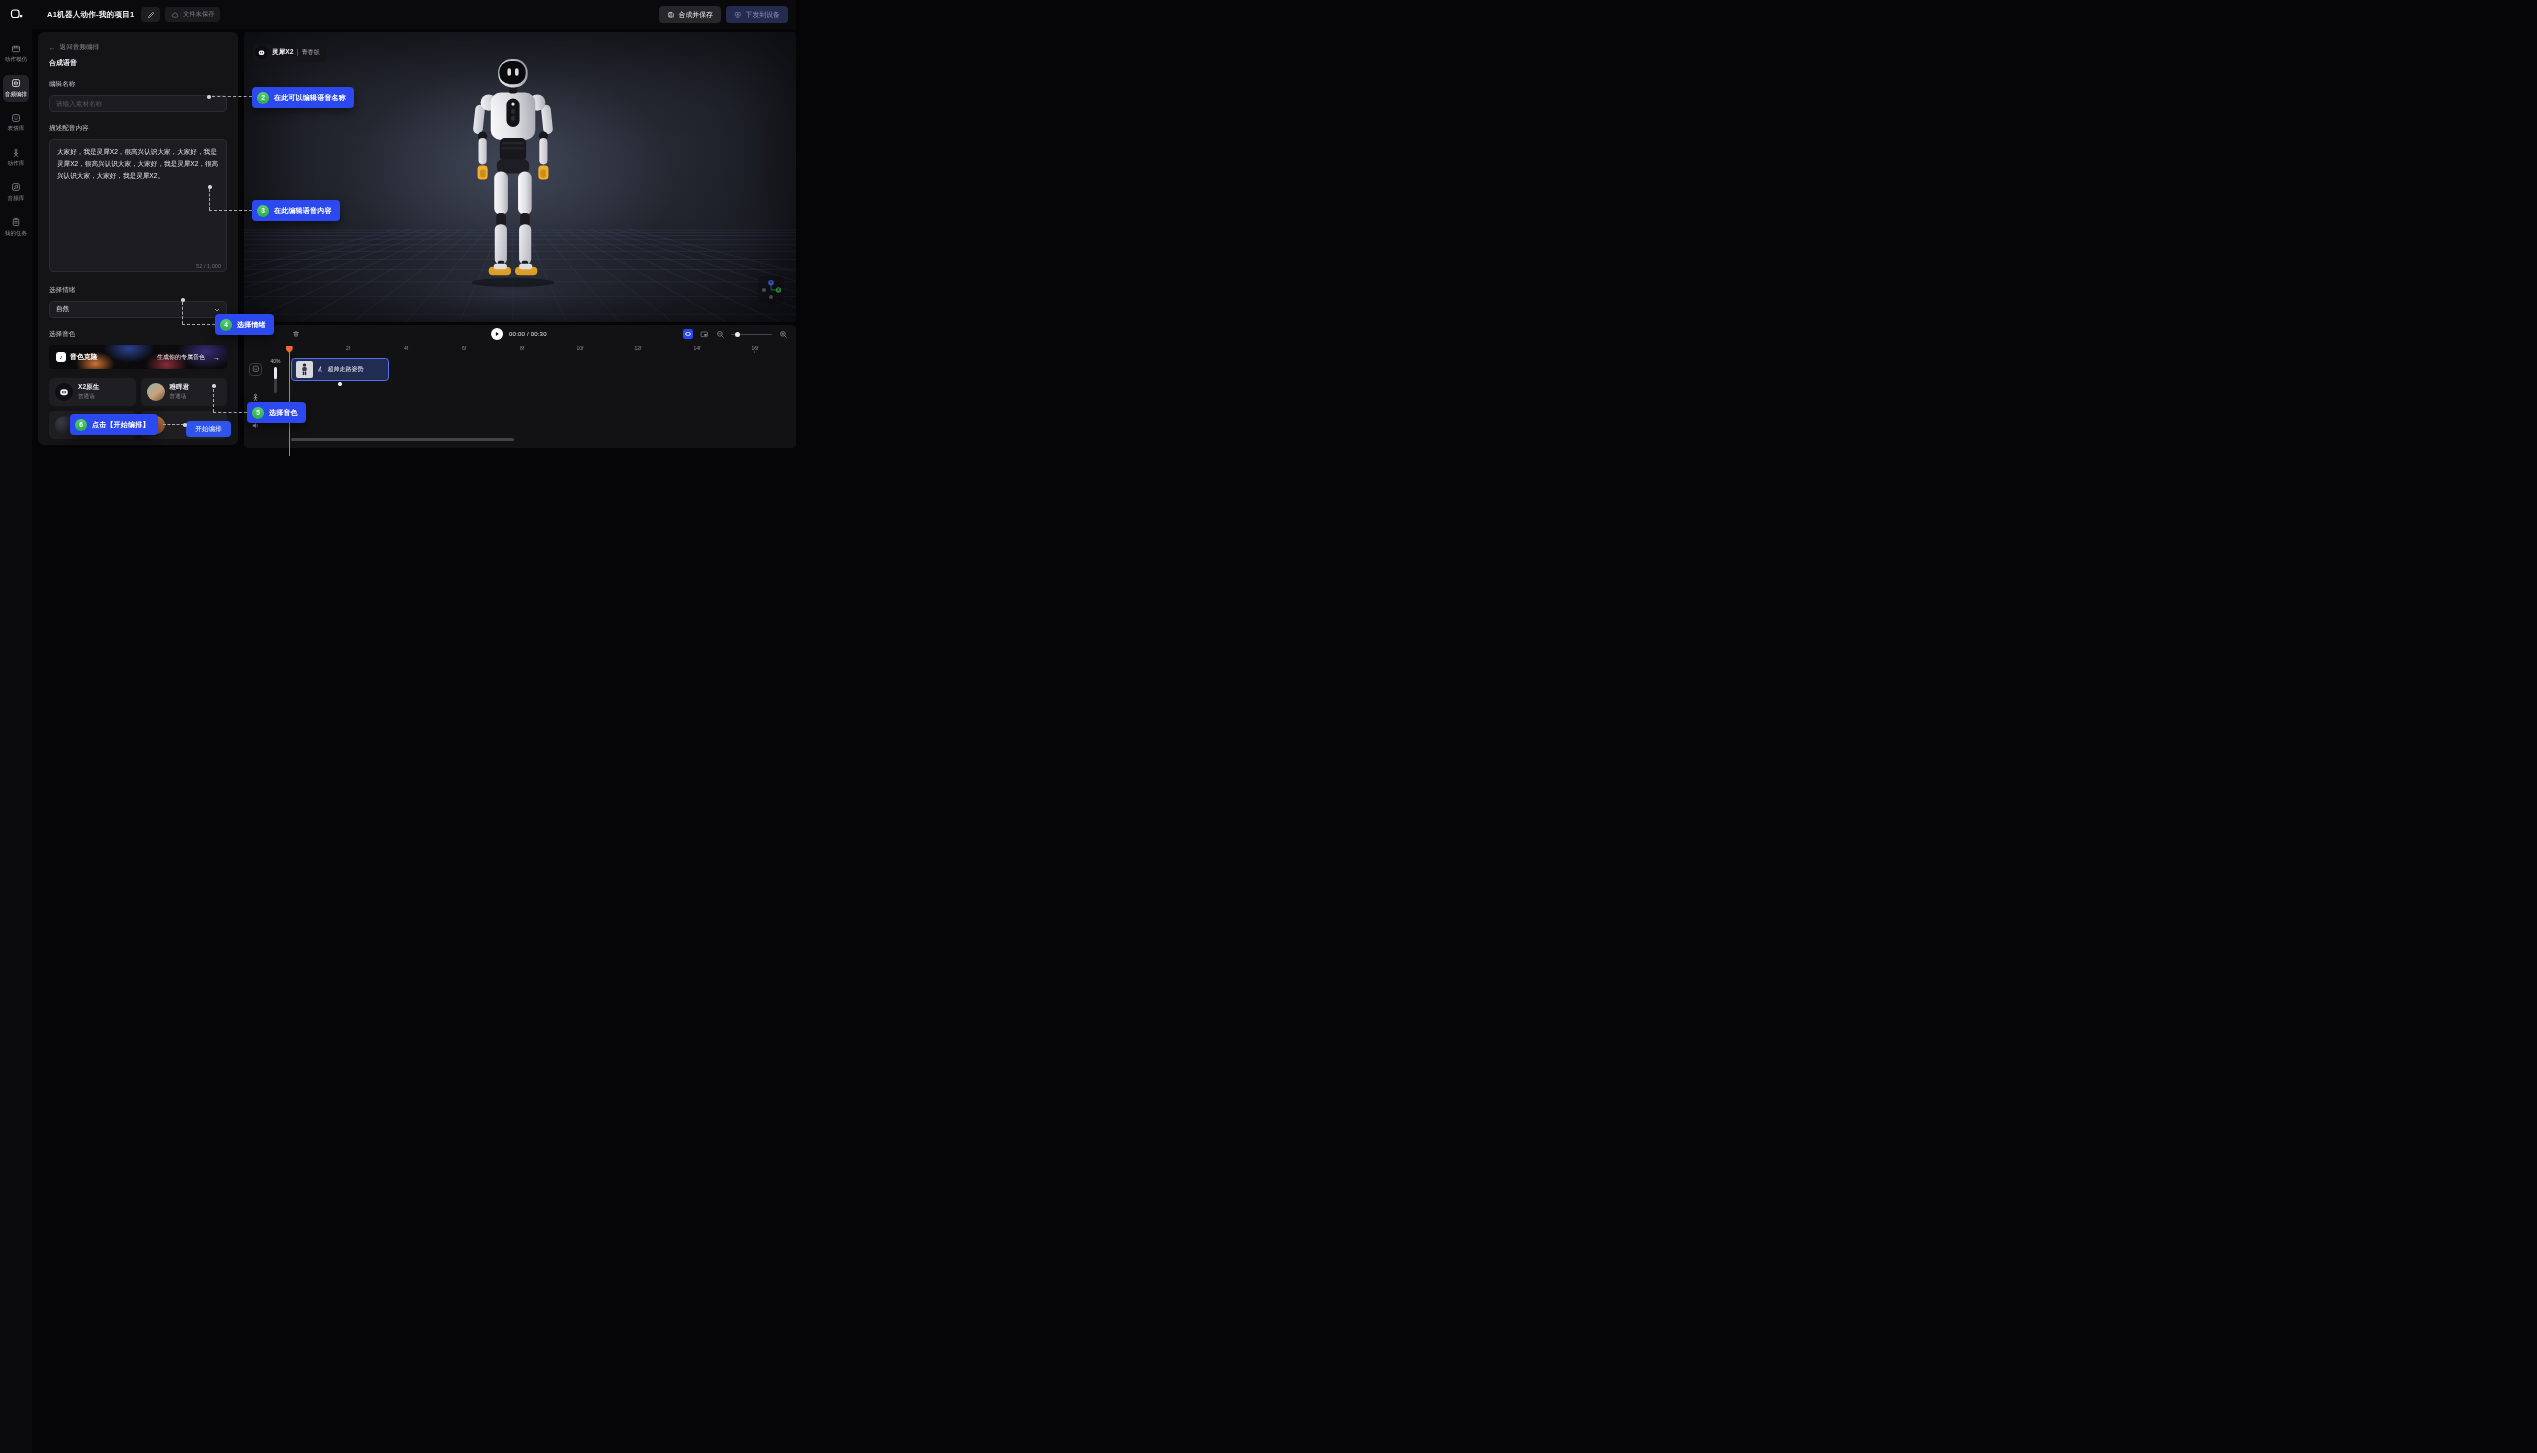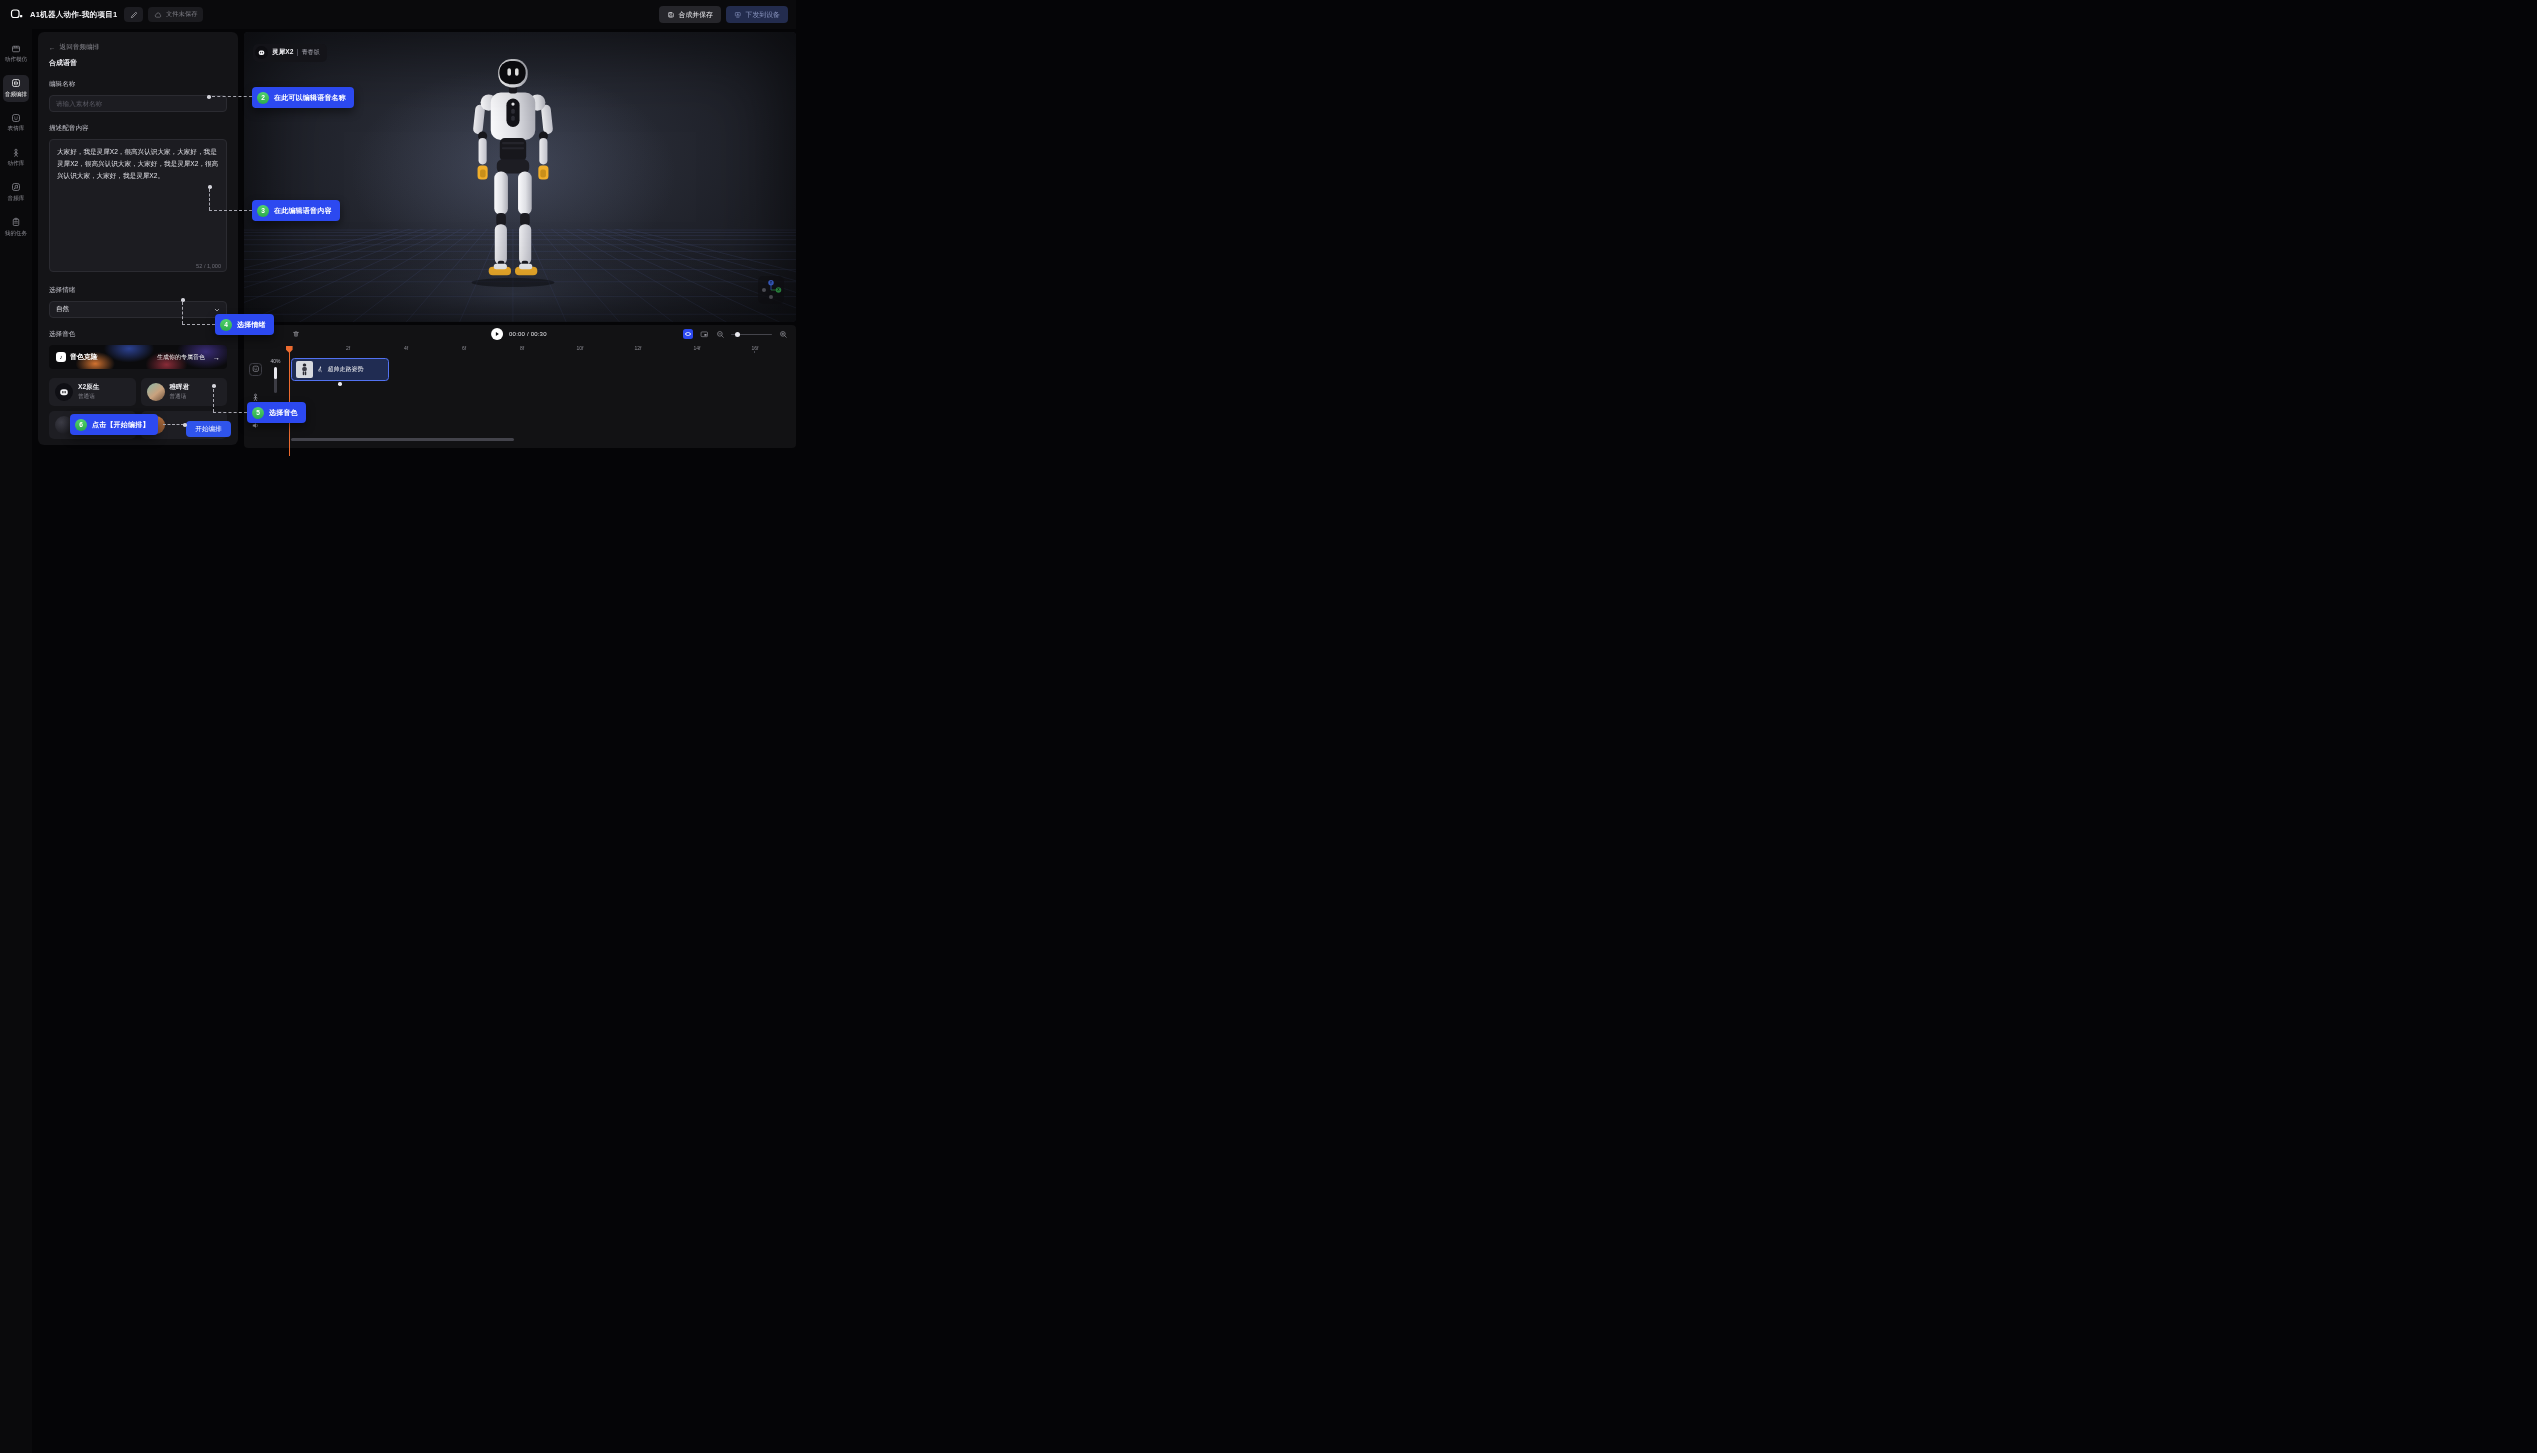--- a/index.html
+++ b/index.html
@@ -4,21 +4,21 @@
 <style>
   * { margin:0; padding:0; box-sizing:border-box; }
   html,body{ width:796px; height:448px; background:#050507; overflow:hidden;
     font-family:"Liberation Sans","DejaVu Sans",sans-serif; color:#fff; }
   svg{ display:block; }
 
   
   .topbar{ position:absolute; left:0; top:0; width:796px; height:29px;
     background:#0a0a0c; display:flex; align-items:center; padding:0 8px; z-index:10;}
   .logo{ width:17px; height:17px; display:grid; place-items:center; cursor:pointer;}
-  .tb-title{ margin-left:5px; font-size:7.6px; font-weight:700; color:#f2f2f5; letter-spacing:0.2px;}
+  .tb-title{ margin-left:22px; font-size:7.6px; font-weight:700; color:#f2f2f5; letter-spacing:0.2px;}
   .icon-btn{ margin-left:7px; width:19px; height:15px; background:#1d1d22; border:none;
     border-radius:4px; display:grid; place-items:center; color:#c9c9cf; cursor:pointer;}
   .chip{ margin-left:5px; height:15px; background:#1b1b1f; border-radius:4px;
     display:flex; align-items:center; gap:3.6px; padding:0 6px; color:#84848c; font-size:6.3px;}
   .tb-right{ margin-left:auto; display:flex; gap:5px;}
   .btn-dark{ height:17px; padding:0 8px; background:#26262b; border:none; border-radius:4px;
     color:#ececf0; font-size:6.9px; display:flex; align-items:center; gap:4px; cursor:pointer;
     font-family:inherit;}
   .btn-deploy{ height:17px; padding:0 8px; background:#232c4e; border:none; border-radius:4px;
     color:#8e99c4; font-size:6.9px; display:flex; align-items:center; gap:4px; cursor:pointer;

